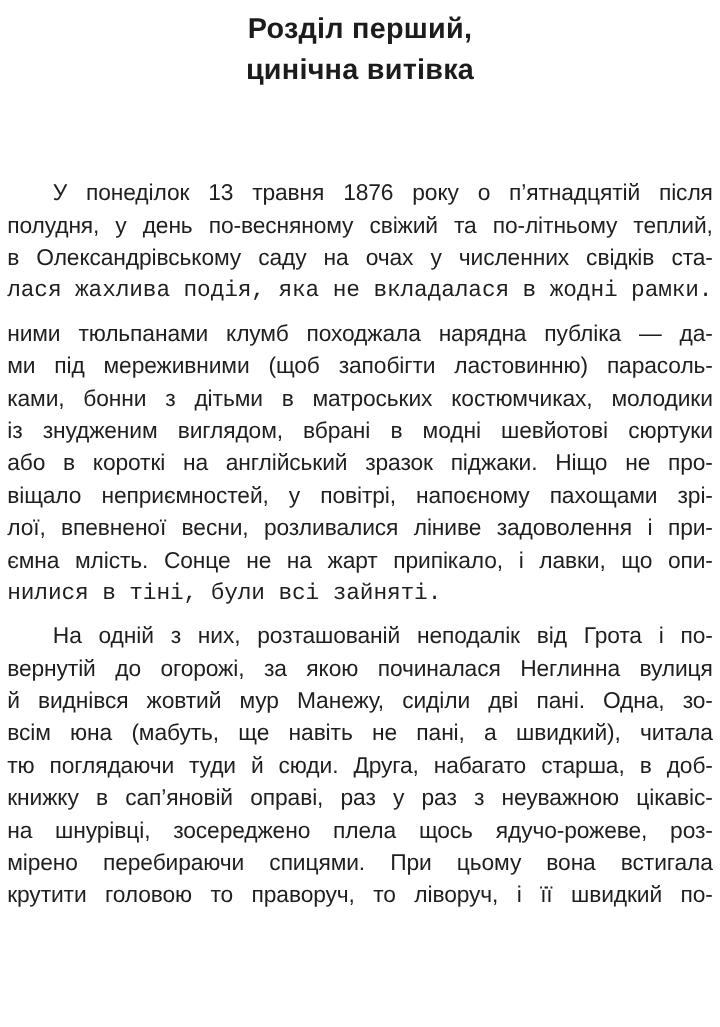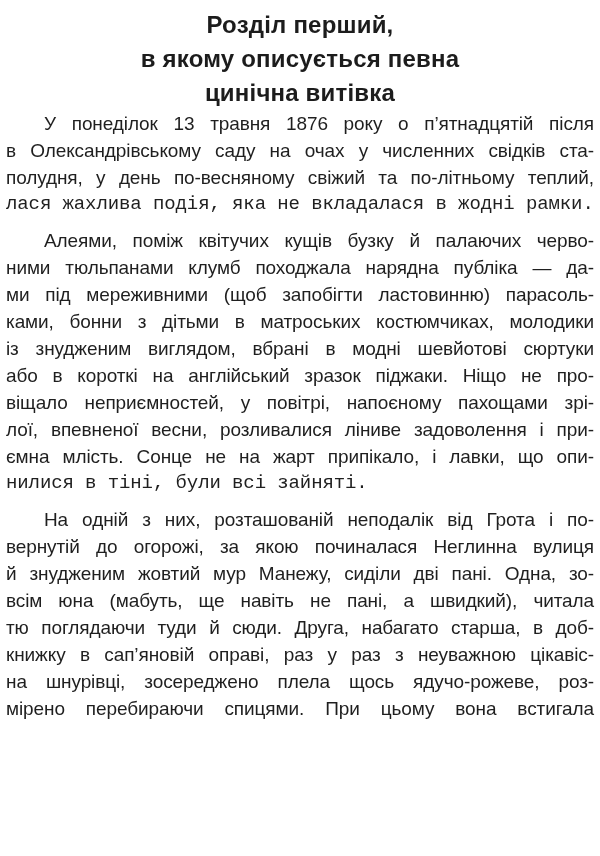--- a/index.html
+++ b/index.html
@@ -27,20 +27,21 @@
     font-size: 24px;
     line-height: 34px;
     font-weight: bold;
     letter-spacing: 0.2px;
     color: #1c1c1c;
   }
   .heading-line {
     display: block;
   }
   .body-text {
+    margin-top: 72px;
     font-size: 19px;
     line-height: 27px;
     letter-spacing: -0.1px;
   }
   .para + .para {
     margin-top: 9px;
   }
   .line {
     text-align: justify;
     text-align-last: justify;
@@ -53,47 +54,46 @@
     text-align-last: left;
     font-family: Liberation Mono, monospace;
   }
 </style>
 </head>
 <body>
 
 <div class="book-page">
   <h1 class="chapter-heading">
     <span class="heading-line">Розділ перший,</span>
-    <span class="heading-line">в якому описується певна</span>
     <span class="heading-line">цинічна витівка</span>
   </h1>
 
   <div class="body-text">
       <div class="para">
         <div class="line first">У понеділок 13 травня 1876 року о п’ятнадцятій після</div>
+        <div class="line">полудня, у день по-весняному свіжий та по-літньому теплий,</div>
         <div class="line">в Олександрівському саду на очах у численних свідків ста-</div>
-        <div class="line">полудня, у день по-весняному свіжий та по-літньому теплий,</div>
         <div class="line endline">лася жахлива подія, яка не вкладалася в жодні рамки.</div>
       </div>
       <div class="para">
-        <div class="line first">Алеями, поміж квітучих кущів бузку й палаючих черво-</div>
         <div class="line">ними тюльпанами клумб походжала нарядна публіка — да-</div>
         <div class="line">ми під мереживними (щоб запобігти ластовинню) парасоль-</div>
         <div class="line">ками, бонни з дітьми в матроських костюмчиках, молодики</div>
         <div class="line">із знудженим виглядом, вбрані в модні шевйотові сюртуки</div>
         <div class="line">або в короткі на англійський зразок піджаки. Ніщо не про-</div>
         <div class="line">віщало неприємностей, у повітрі, напоєному пахощами зрі-</div>
         <div class="line">лої, впевненої весни, розливалися ліниве задоволення і при-</div>
         <div class="line">ємна млість. Сонце не на жарт припікало, і лавки, що опи-</div>
         <div class="line endline">нилися в тіні, були всі зайняті.</div>
       </div>
       <div class="para">
         <div class="line first">На одній з них, розташованій неподалік від Грота і по-</div>
         <div class="line">вернутій до огорожі, за якою починалася Неглинна вулиця</div>
-        <div class="line">й знудженим жовтий мур Манежу, сиділи дві пані. Одна, зо-</div>
+        <div class="line">й виднівся жовтий мур Манежу, сиділи дві пані. Одна, зо-</div>
         <div class="line">всім юна (мабуть, ще навіть не пані, а швидкий), читала</div>
         <div class="line">тю поглядаючи туди й сюди. Друга, набагато старша, в доб-</div>
         <div class="line">книжку в сап’яновій оправі, раз у раз з неуважною цікавіс-</div>
         <div class="line">на шнурівці, зосереджено плела щось ядучо-рожеве, роз-</div>
         <div class="line">мірено перебираючи спицями. При цьому вона встигала</div>
+        <div class="line">крутити головою то праворуч, то ліворуч, і її швидкий по-</div>
       </div>
     </div>
 </div>
 
 </body></html>

